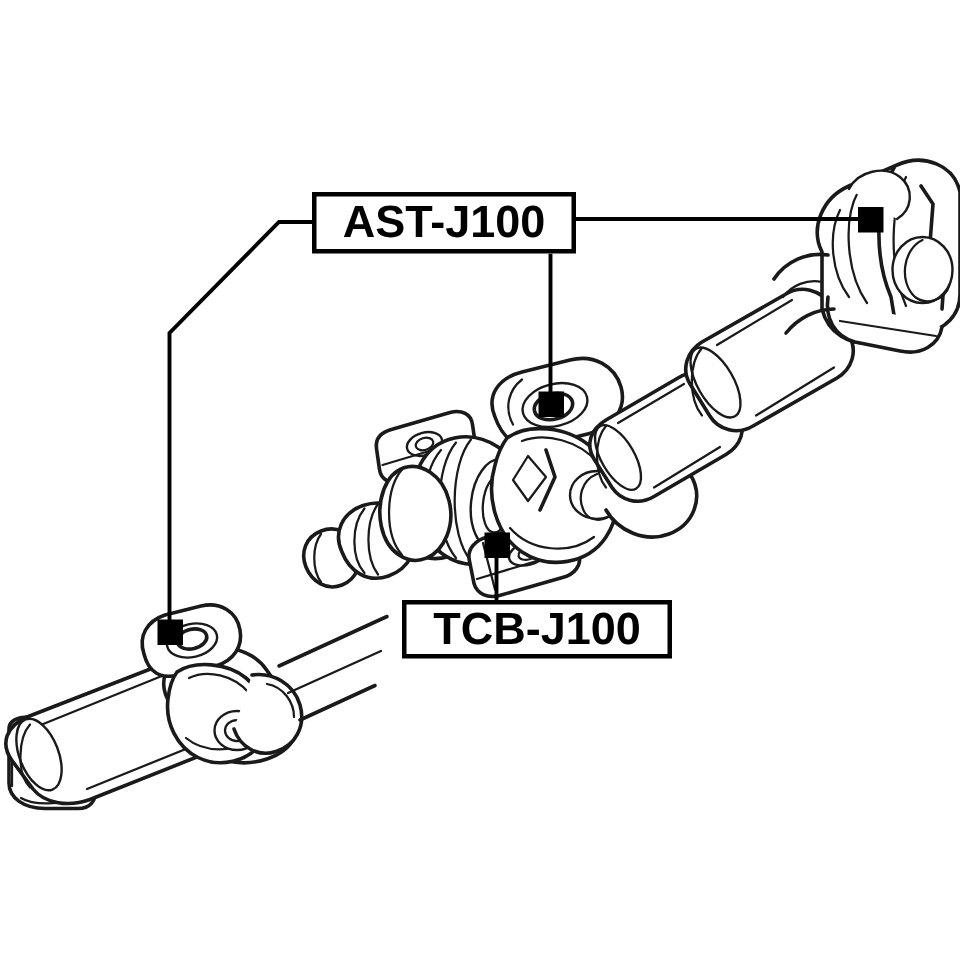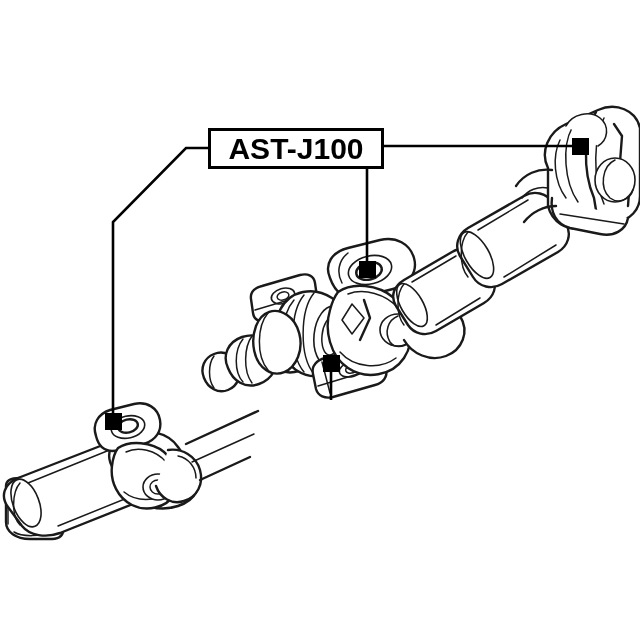--- a/index.html
+++ b/index.html
@@ -369,14 +369,17 @@
 
       <polyline class="lead" points="331,400 331,368"></polyline>
       <rect class="blk" x="323" y="355" width="17" height="17"></rect>
     </g>
   </svg>
 
   <div class="callout-box" id="box-ast">
     <span class="callout-text">AST-J100</span>
   </div>
 
+  <div class="callout-box" id="box-tcb">
+    <span class="callout-text">TCB-J100</span>
+  </div>
 
 </div>
 
 </body></html>

